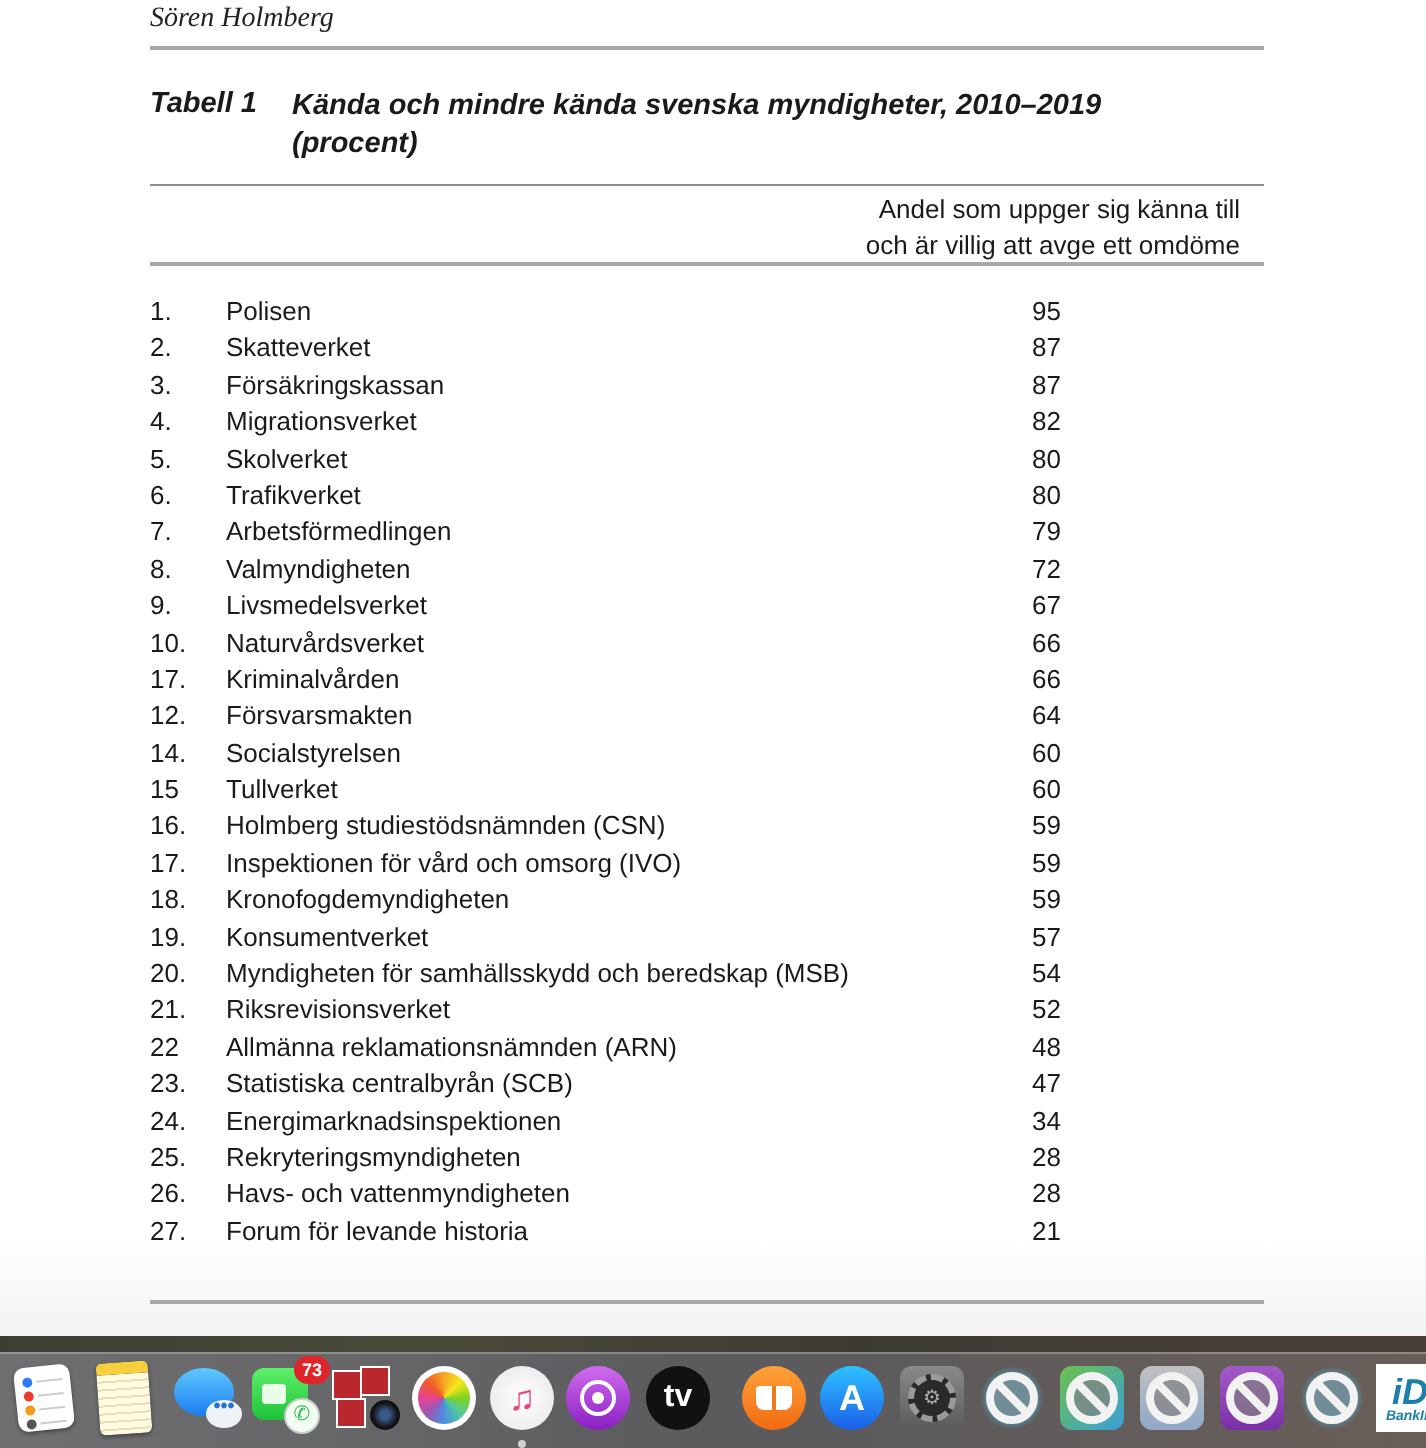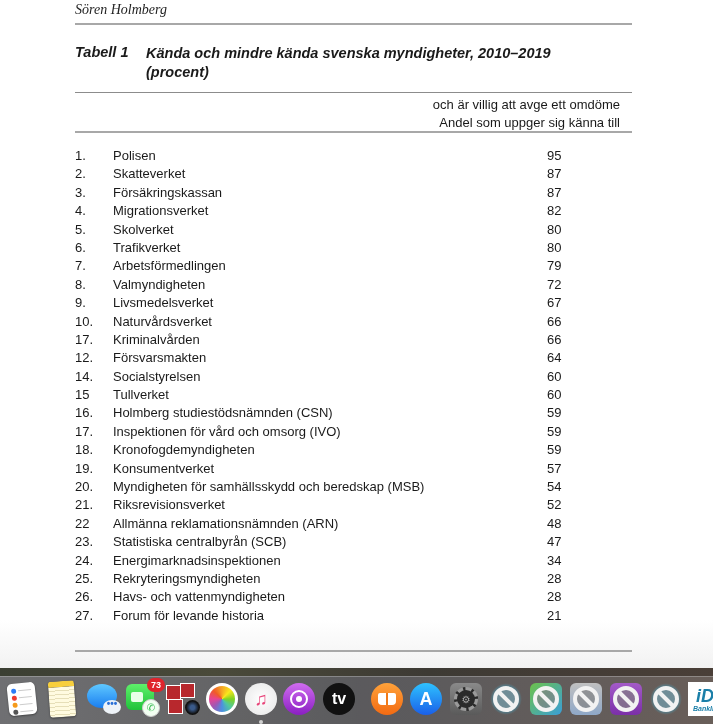--- a/index.html
+++ b/index.html
@@ -39,21 +39,21 @@
     text-align: right; font-size: 13px; line-height: 18px; color: #1a1a1a;
   }
 
   .rows { position: absolute; left: 75px; top: 147px; width: 557px; }
   .row {
     position: relative; height: 18.4px; font-size: 13px; line-height: 18.4px;
     color: #1a1a1a;
   }
   .row .num { position: absolute; left: 0; width: 30px; }
   .row .name { position: absolute; left: 38px; }
-  .row .val { position: absolute; left: 441px; width: 20px; text-align: left; margin-left: 31px; }
+  .row .val { position: absolute; left: 441px; width: 20px; text-align: left; }
 
   
   .desktop {
     position: absolute; left: 0; top: 668px; width: 713px; height: 56px;
     background: linear-gradient(90deg, #3b3f33 0%, #4a4a3a 30%, #3d3a34 60%, #4a3f38 100%);
   }
   .dock {
     position: absolute; left: 0; top: 676px; width: 713px; height: 48px;
     background: linear-gradient(90deg, rgba(120,120,125,0.85), rgba(95,95,100,0.85) 50%, rgba(110,100,95,0.85));
     border-top: 1px solid rgba(200,200,200,0.4);
@@ -88,22 +88,22 @@
   <div class="author">Sören Holmberg</div>
   <div class="rule top"></div>
 
   <div class="caption">
     <div class="label">Tabell 1</div>
     <div class="text">Kända och mindre kända svenska myndigheter, 2010–2019 (procent)</div>
   </div>
 
   <div class="rule mid1"></div>
   <div class="col-header">
+    <div>Andel som uppger sig känna till</div>
     <div>och är villig att avge ett omdöme</div>
-    <div>Andel som uppger sig känna till</div>
   </div>
   <div class="rule mid2"></div>
 
   <div class="rows" id="rows">
       <div class="row">
         <span class="num">1.</span>
         <span class="name">Polisen</span>
         <span class="val">95</span>
       </div>
       <div class="row">

